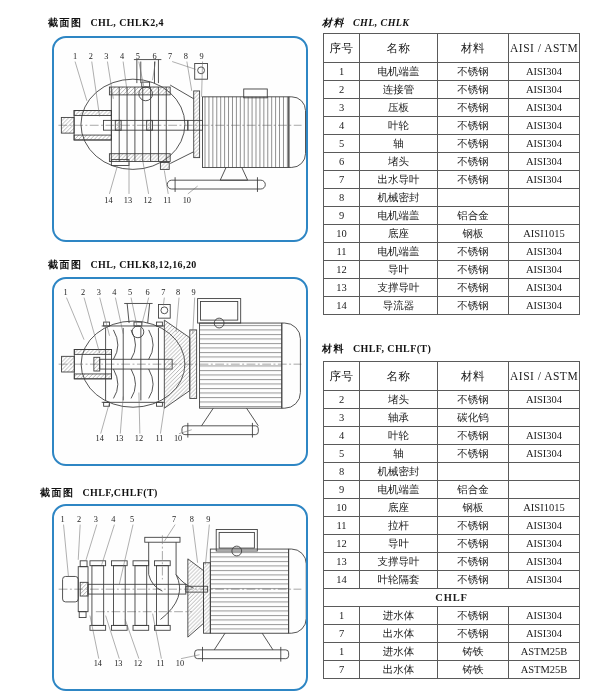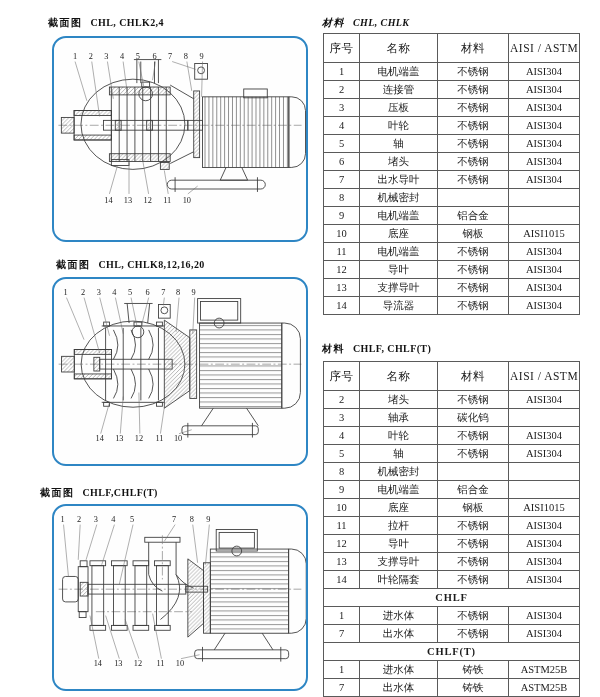--- a/index.html
+++ b/index.html
@@ -125,21 +125,21 @@
         <text x="150" y="21">9</text>
         <text x="55" y="168">14</text>
         <text x="75" y="168">13</text>
         <text x="95" y="168">12</text>
         <text x="115" y="168">11</text>
         <text x="135" y="168">10</text>
       </g>
     </svg>
   </div>
 
-  <h2 class="sec-title" style="left:48px; top:250px;margin-left:8px;">
+  <h2 class="sec-title" style="left:48px; top:250px;">
     <span class="cjk">截面图</span><span class="latin">CHL, CHLK8,12,16,20</span>
   </h2>
 
   <div class="dbox" style="left:52px; top:277px; height:189px;">
     <svg viewBox="0 0 256 189">
       <g stroke="#3d3d3d" fill="none" stroke-width="0.9">
         <line x1="4" y1="87" x2="252" y2="87" stroke="#808080" stroke-width="0.7" stroke-dasharray="9 2.5 2 2.5"></line>
         <rect x="7" y="79" width="13" height="16" fill="url(#hatch)"></rect>
         <rect x="20" y="72" width="38" height="30"></rect>
         <rect x="20" y="72" width="38" height="5" fill="url(#hatch)"></rect>
@@ -517,23 +517,20 @@
           <td>不锈钢</td>
           <td>AISI304</td>
         </tr>
         <tr>
           <td>7</td>
           <td>出水体</td>
           <td>不锈钢</td>
           <td>AISI304</td>
         </tr>
         <tr>
-          <td colspan="4" class="span-cell">CHLF(T)</td>
-        </tr>
-        <tr>
           <td>1</td>
           <td>进水体</td>
           <td>铸铁</td>
           <td>ASTM25B</td>
         </tr>
         <tr>
           <td>7</td>
           <td>出水体</td>
           <td>铸铁</td>
           <td>ASTM25B</td>

